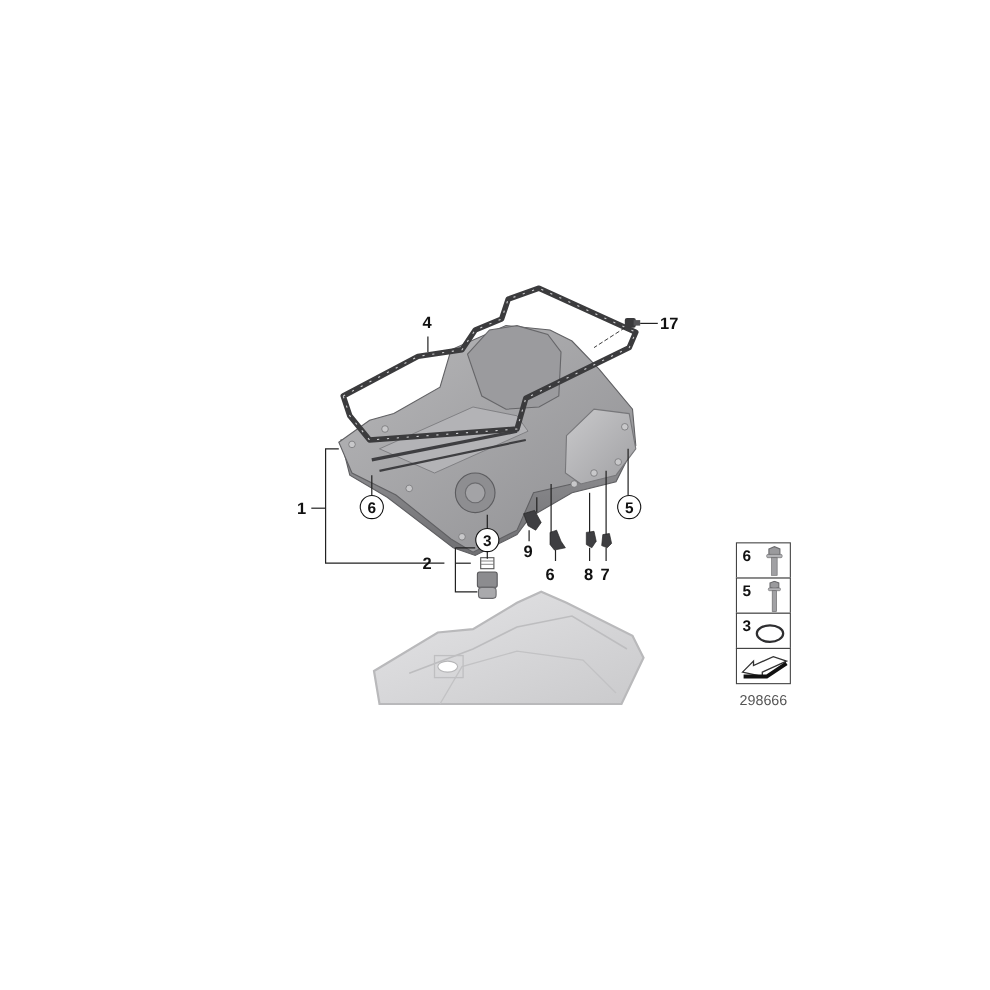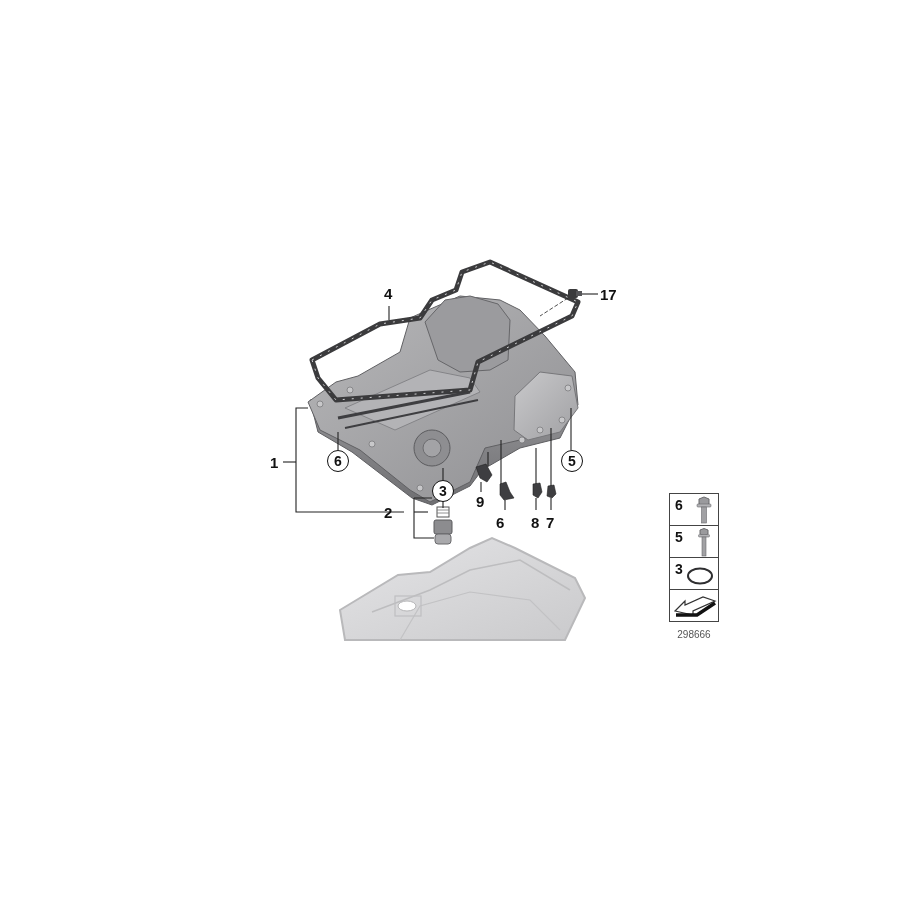--- a/index.html
+++ b/index.html
@@ -11,21 +11,21 @@
   .circled { position:absolute; width:22px; height:22px; border:1.6px solid #111;
              border-radius:50%; background:#fff; box-sizing:border-box;
              display:flex; align-items:center; justify-content:center;
              font-weight:bold; font-size:14px; color:#111; }
   .legend { position:absolute; left:669px; top:494px; width:50px; }
   .legend-cell { position:relative; width:50px; height:33px; border:1px solid #444;
                  box-sizing:border-box; margin-top:-1px; background:#fff; }
   .legend-num { position:absolute; left:5px; top:3px; font-weight:bold; font-size:14px; color:#111; }
   .legend-icon { position:absolute; right:4px; top:2px; }
   .ref-number { position:absolute; left:669px; top:629px; width:50px; text-align:center;
-                font-size:10px; color:#555; }
+                font-size:13px; color:#555; }
 </style>
 </head>
 <body>
 
 <div id="stage">
 <svg width="900" height="900" viewBox="0 0 900 900" xmlns="http://www.w3.org/2000/svg">
   <defs>
     <linearGradient id="panTop" x1="0" y1="0" x2="1" y2="1">
       <stop offset="0" stop-color="#b8b8ba"></stop>
       <stop offset="1" stop-color="#8f8f92"></stop>

